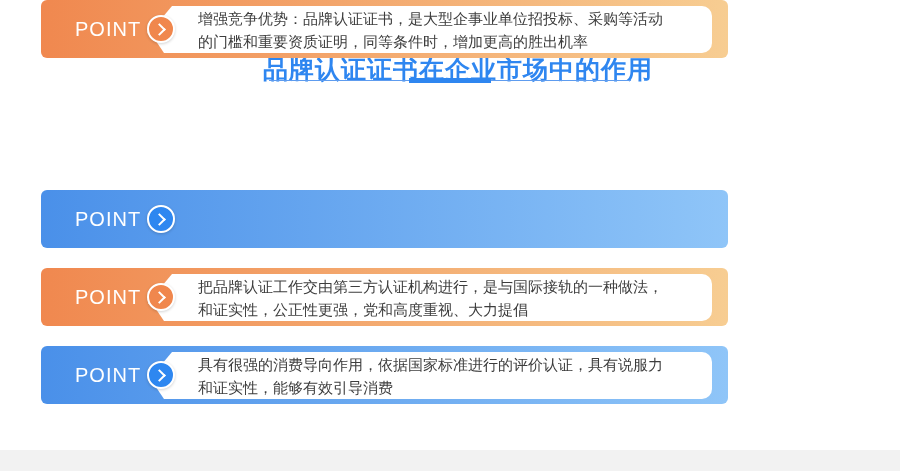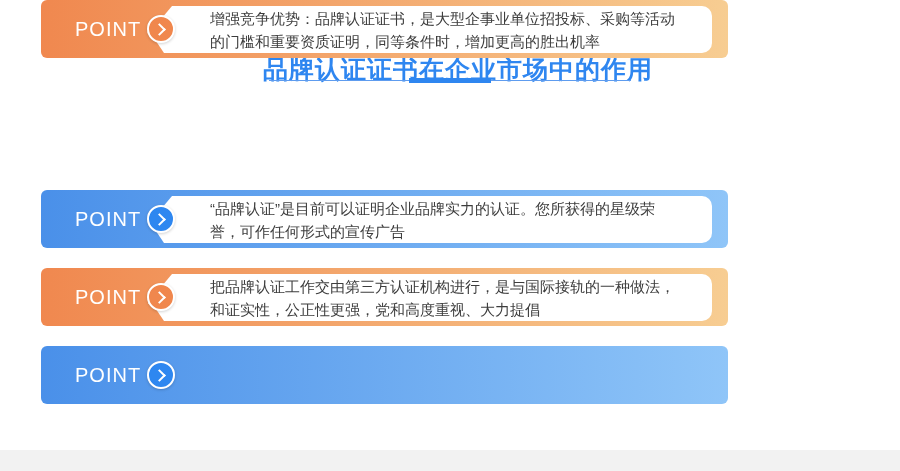--- a/index.html
+++ b/index.html
@@ -49,21 +49,21 @@
     display:flex;align-items:center;
     color:#ffffff;font-size:20px;letter-spacing:1px;font-weight:400;
   }
   .bubble{
     position:absolute;left:109px;right:16px;top:6px;bottom:5px;
     background:#ffffff;border-radius:10px;
     clip-path:polygon(22px 0, 100% 0, 100% 100%, 14px 100%, 0 56%);
     display:flex;align-items:center;
   }
   .bubble-text{
-    margin:16px;padding:0 14px 0 44px;
+    margin:4px;padding:0 14px 0 44px;
     font-size:15px;line-height:23px;color:var(--text,#3d3d3d);
     white-space:pre-line;
   }
   .circle{
     position:absolute;left:106px;top:15px;width:28px;height:28px;
     border-radius:50%;box-sizing:border-box;border:2px solid #ffffff;
     display:flex;align-items:center;justify-content:center;
     box-shadow:0 1px 3px rgba(0,0,0,.18);
   }
   .blue-row .circle{background:var(--blue-circle,#2E87F0);}
@@ -84,24 +84,20 @@
 
 <h1 class="title">品牌认证证书在企业市场中的作用</h1>
 <div class="title-underline">
   <div class="thin"></div>
   <div class="thick"></div>
 </div>
 
 <div class="row blue-row">
   <div class="row-banner blue">
     <span class="point-label">POINT 1</span>
-    <div class="bubble">
-      <p class="bubble-text">“品牌认证”是目前可以证明企业品牌实力的认证。您所获得的星级荣
-誉，可作任何形式的宣传广告</p>
-    </div>
     <div class="circle">
       <span class="chev"></span>
     </div>
   </div>
 </div>
 
 <div class="row orange-row">
   <div class="row-banner orange">
     <span class="point-label">POINT 2</span>
     <div class="bubble">
@@ -110,20 +106,24 @@
     </div>
     <div class="circle">
       <span class="chev"></span>
     </div>
   </div>
 </div>
 
 <div class="row blue-row">
   <div class="row-banner blue">
     <span class="point-label">POINT 3</span>
+    <div class="bubble">
+      <p class="bubble-text">具有很强的消费导向作用，依据国家标准进行的评价认证，具有说服力
+和证实性，能够有效引导消费</p>
+    </div>
     <div class="circle">
       <span class="chev"></span>
     </div>
   </div>
 </div>
 
 <div class="row orange-row">
   <div class="row-banner orange">
     <span class="point-label">POINT 4</span>
     <div class="bubble">

